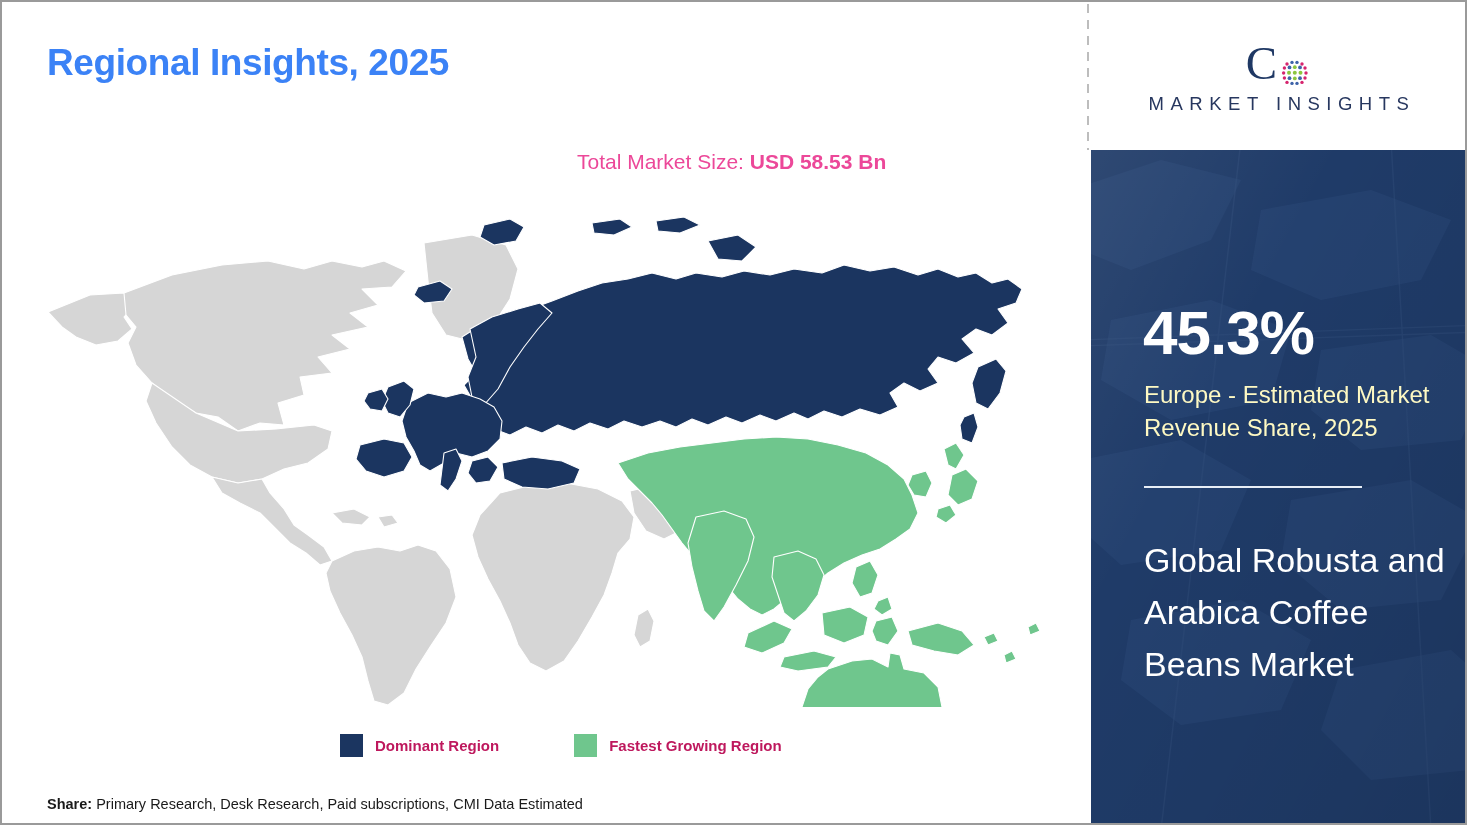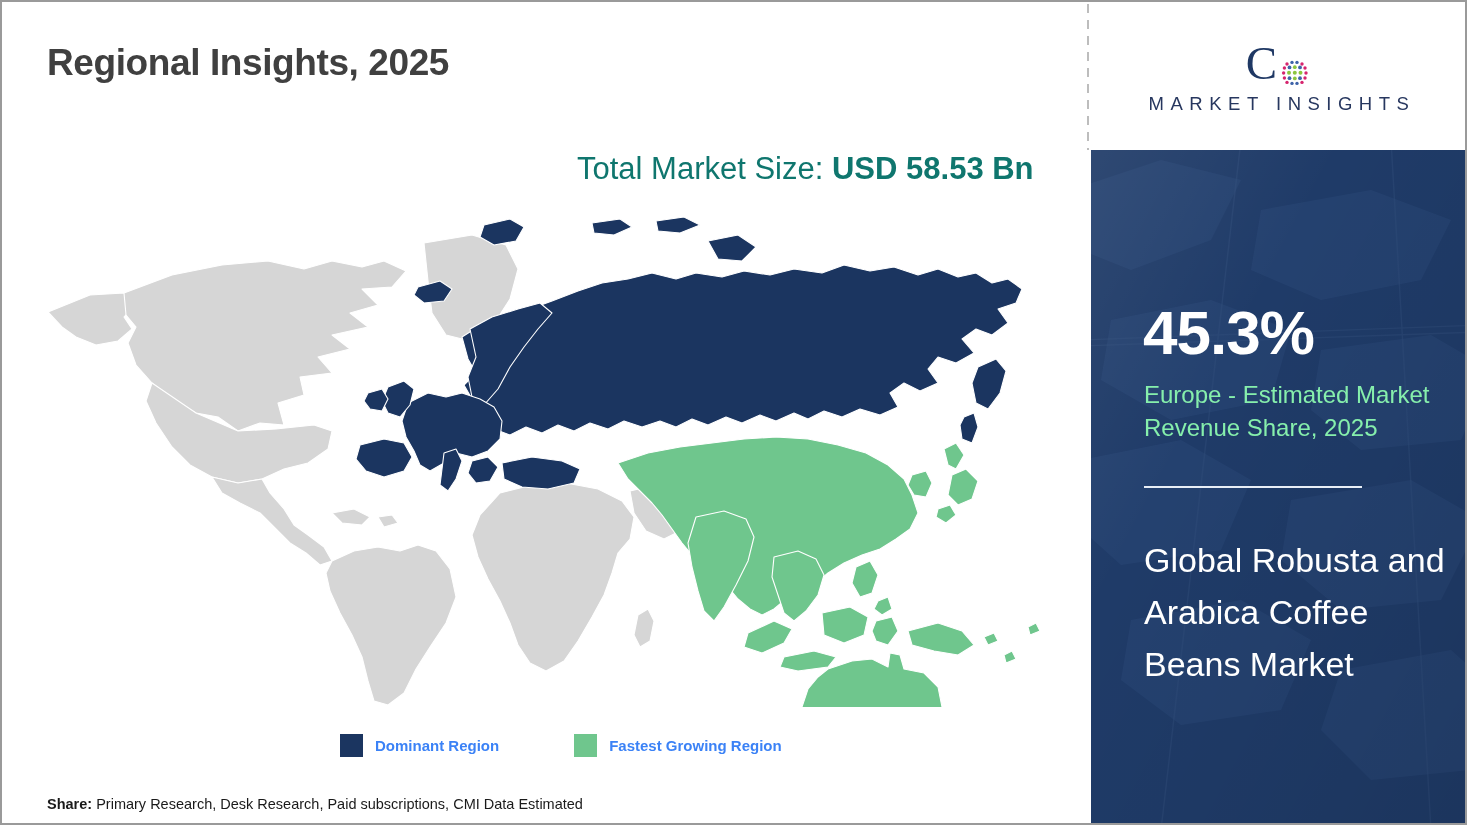--- a/index.html
+++ b/index.html
@@ -28,32 +28,32 @@
     height: 825px;
     background: #ffffff;
   }
 
   .page-title {
     position: absolute;
     left: 45px;
     top: 40px;
     font-size: 37px;
     font-weight: bold;
-    color: #404040;
+    color: #3b82f6;
     letter-spacing: -0.4px;
     white-space: nowrap;
   }
 
   .market-size {
     position: absolute;
     left: 575px;
     top: 146px;
     width: 460px;
-    font-size: 31px;
-    color: #0f766e;
+    font-size: 21px;
+    color: #ec4899;
     line-height: 1.38;
   }
   .market-size .ms-label { font-weight: normal; }
   .market-size .ms-value { font-weight: bold; }
 
   
   .map-wrap {
     position: absolute;
     left: 30px;
     top: 215px;
@@ -79,21 +79,21 @@
   .legend-swatch {
     width: 23px;
     height: 23px;
     flex: 0 0 auto;
   }
   .legend-swatch.dominant { background: #1b3560; }
   .legend-swatch.fastest  { background: #6fc68d; }
   .legend-label {
     font-size: 15px;
     font-weight: bold;
-    color: #3b82f6;
+    color: #be185d;
     white-space: nowrap;
   }
 
   
   .source-line {
     position: absolute;
     left: 45px;
     top: 794px;
     font-size: 14.5px;
     color: #1a1a1a;
@@ -190,21 +190,21 @@
     color: #ffffff;
     line-height: 1;
     letter-spacing: -1px;
   }
   .rp-stat-desc {
     position: absolute;
     left: 53px;
     top: 228px;
     width: 312px;
     font-size: 24px;
-    color: #86efac;
+    color: #fef9c3;
     line-height: 1.38;
   }
   .rp-rule {
     position: absolute;
     left: 53px;
     top: 336px;
     width: 218px;
     height: 2px;
     background: #e8eef6;
   }

